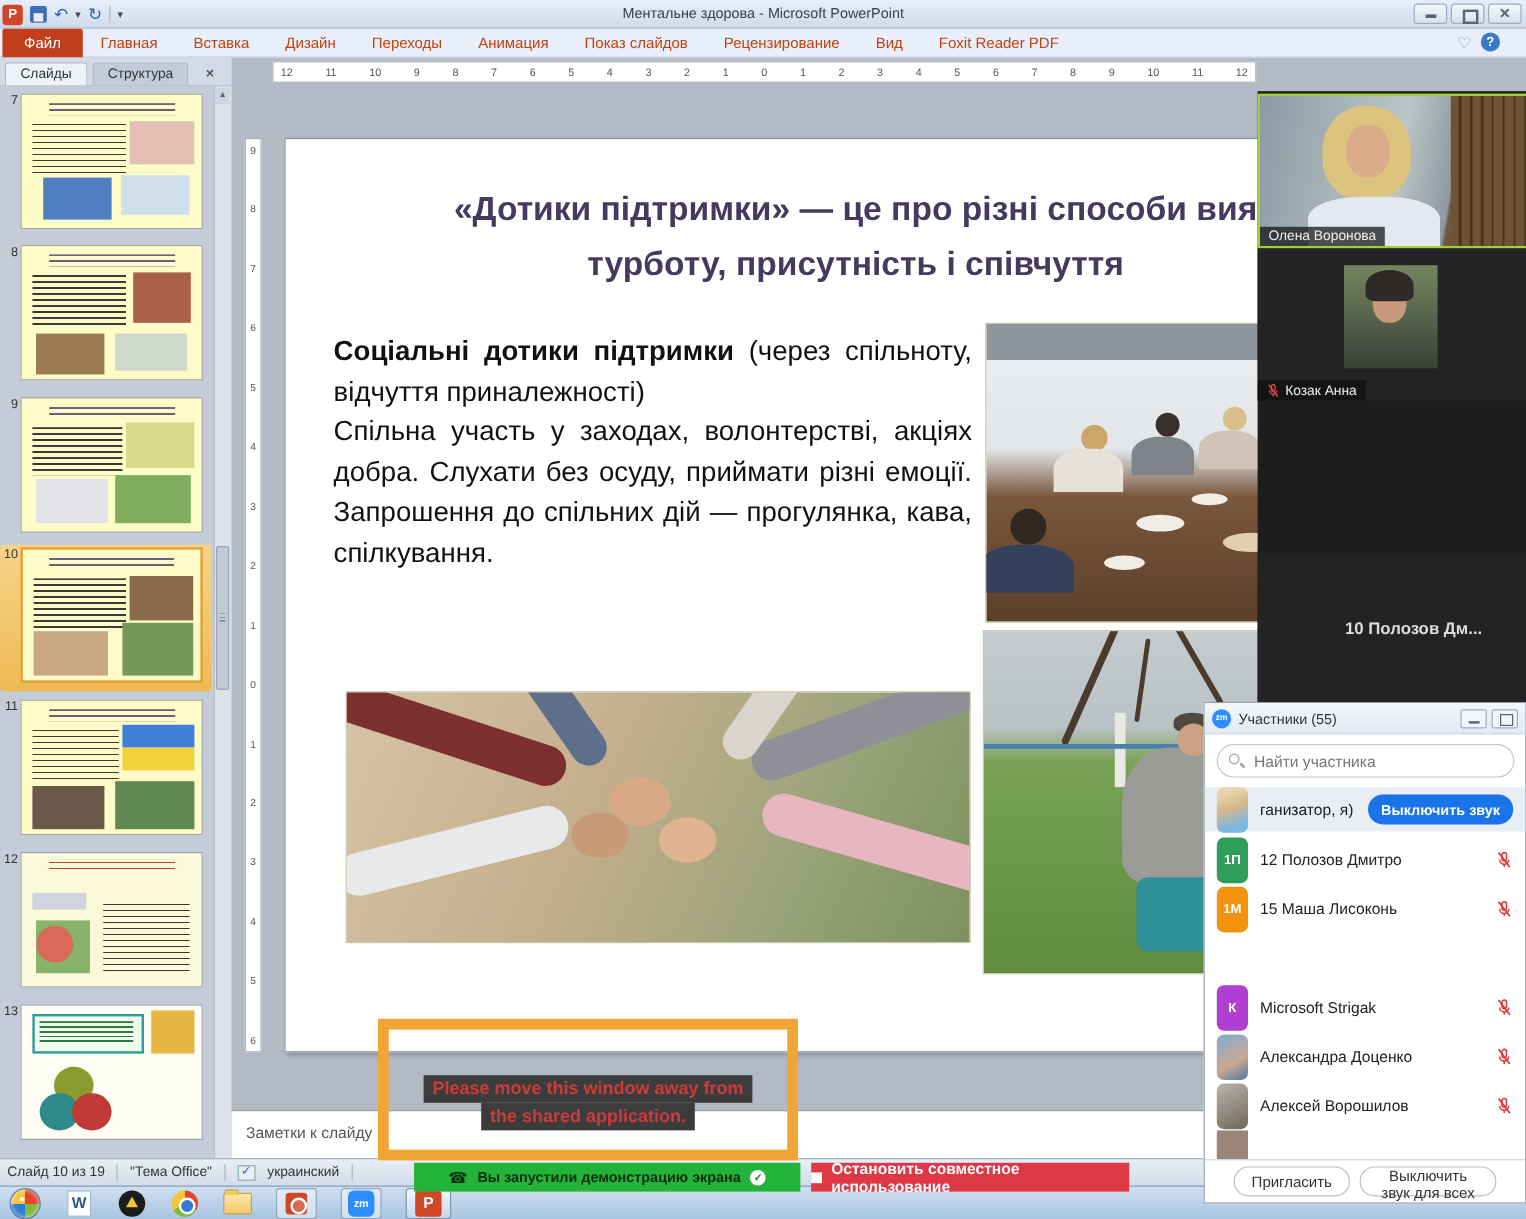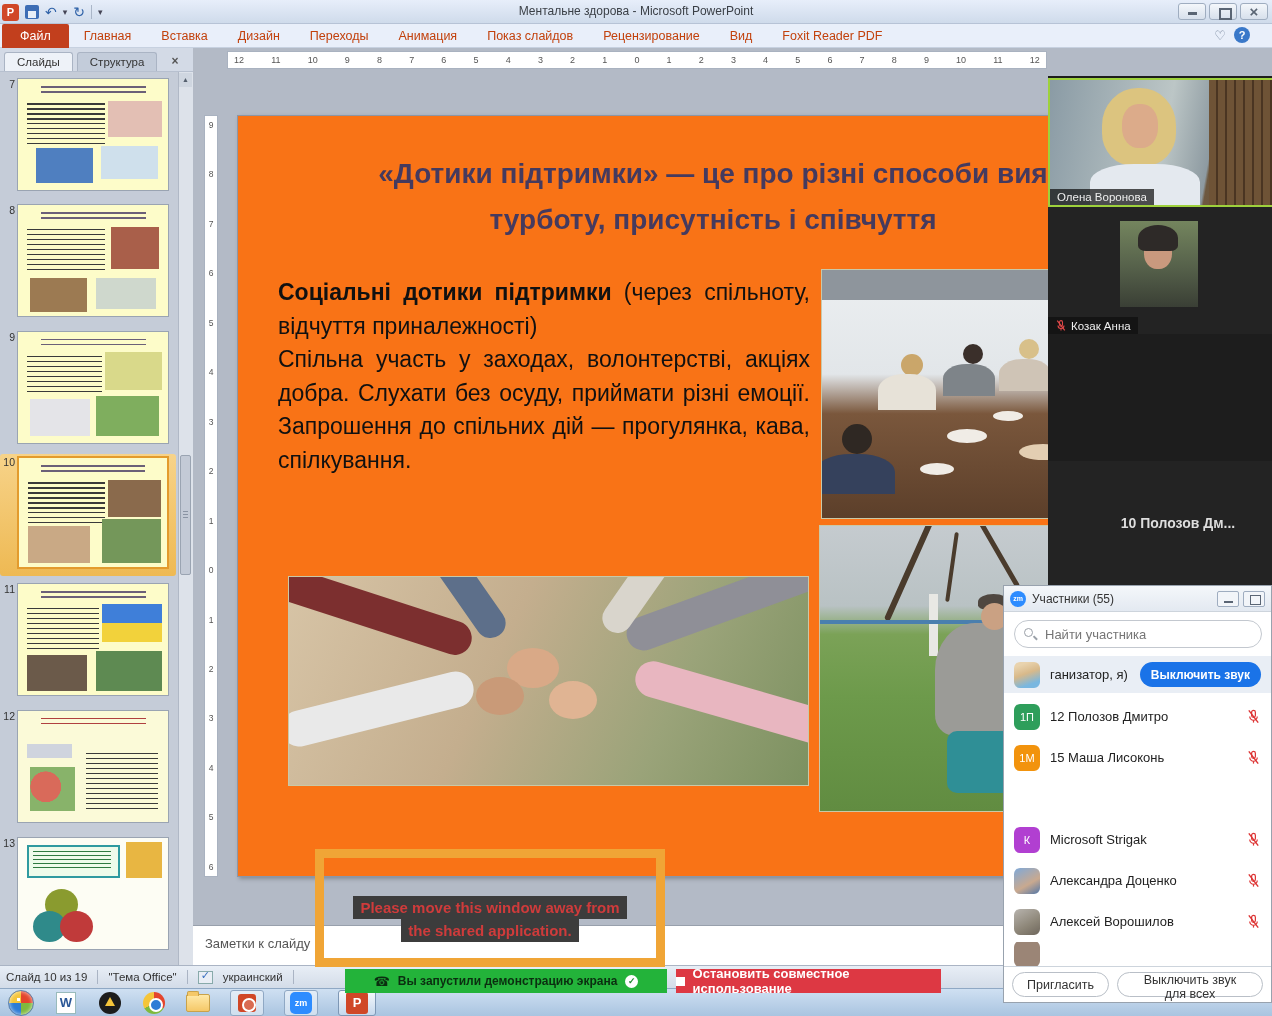--- a/index.html
+++ b/index.html
@@ -67,21 +67,21 @@
   .ph{position:absolute;}
   .pscroll{left:178px;top:72px;width:15px;height:893px;background:#dde2ea;border-left:1px solid #b0b8c6;}
   .parrow{left:179px;top:73px;width:13px;height:14px;background:#cfd6e0;color:#55606e;
     font-size:7px;text-align:center;line-height:14px;}
   .pthumb{left:180px;top:455px;width:11px;height:120px;background:#c3cad6;border:1px solid #9aa4b2;
     border-radius:2px;}
   .pthumb::after{content:"";position:absolute;left:2px;top:55px;width:5px;height:8px;
     background:repeating-linear-gradient(#8a94a4 0 1px,transparent 1px 3px);}
 
   
-  .slide{left:237px;top:115px;width:913px;height:762px;background:#f97316;
+  .slide{left:237px;top:115px;width:913px;height:762px;background:#ffffff;
     border:1px solid #8d96a5;box-shadow:2px 2px 4px rgba(0,0,0,.25);}
   .stitle{position:absolute;left:60px;top:35px;width:830px;text-align:center;
     color:#453a5e;font-weight:bold;font-size:28px;line-height:46px;}
   .sbody{position:absolute;left:40px;top:160px;width:532px;font-size:23px;line-height:33.5px;
     color:#111;text-align:justify;}
   .sbody p{margin:0;}
   
   .photo-meeting{position:absolute;left:583px;top:153px;width:330px;height:250px;
     background:linear-gradient(180deg,#eceff1 0%,#e2e6e9 42%,#7a573c 58%,#5c3f2a 100%);
     border:1px solid #c9c9a8;overflow:hidden;}
@@ -217,27 +217,27 @@
   .phb.max::after{content:"";position:absolute;left:6px;top:3px;width:9px;height:8px;border:1.5px solid #5a6574;}
   .searchwrap{position:absolute;left:10px;top:34px;width:248px;height:28px;}
   .searchwrap input{width:100%;height:100%;border:1px solid #c3c8cf;border-radius:14px;
     padding:0 10px 0 30px;font-size:13px;color:#333;font-family:"Liberation Sans",sans-serif;outline:none;}
   .mag{position:absolute;left:10px;top:8px;width:9px;height:9px;border:1.5px solid #9aa0a8;border-radius:50%;}
   .mag::after{content:"";position:absolute;left:8px;top:8px;width:5px;height:1.5px;
     background:#9aa0a8;transform:rotate(45deg);}
   .prow{position:absolute;left:0;right:0;height:41px;display:flex;align-items:center;
     gap:10px;padding:0 10px;}
   .prow.org{background:#e9eef5;height:37px;}
-  .avatar{flex:0 0 26px;width:26px;height:26px;border-radius:6px;color:#fff;font-weight:normal;
+  .avatar{flex:0 0 26px;width:26px;height:38px;border-radius:6px;color:#fff;font-weight:bold;
     font-size:11px;display:flex;align-items:center;justify-content:center;}
   .pname{flex:1;white-space:nowrap;overflow:hidden;}
   .mutebtn{background:#1a73e8;color:#fff;font-weight:bold;font-size:12px;border:none;
     border-radius:13px;height:25px;padding:0 11px;font-family:"Liberation Sans",sans-serif;}
   .pfoot{position:absolute;left:0;right:0;bottom:0;height:36px;border-top:1px solid #cdd4dc;
-    display:flex;align-items:center;gap:8px;padding:0 8px;}
+    display:flex;align-items:center;gap:8px;padding:0 24px;}
   .pfbtn{border:1px solid #b9bfc7;border-radius:13px;background:#fff;height:25px;
     font-size:12.5px;color:#333;padding:0 14px;font-family:"Liberation Sans",sans-serif;}
 </style>
 </head>
 <body>
 
 <div class="screen">
 
   <div class="abs titlebar">
     <div class="abs qat">

